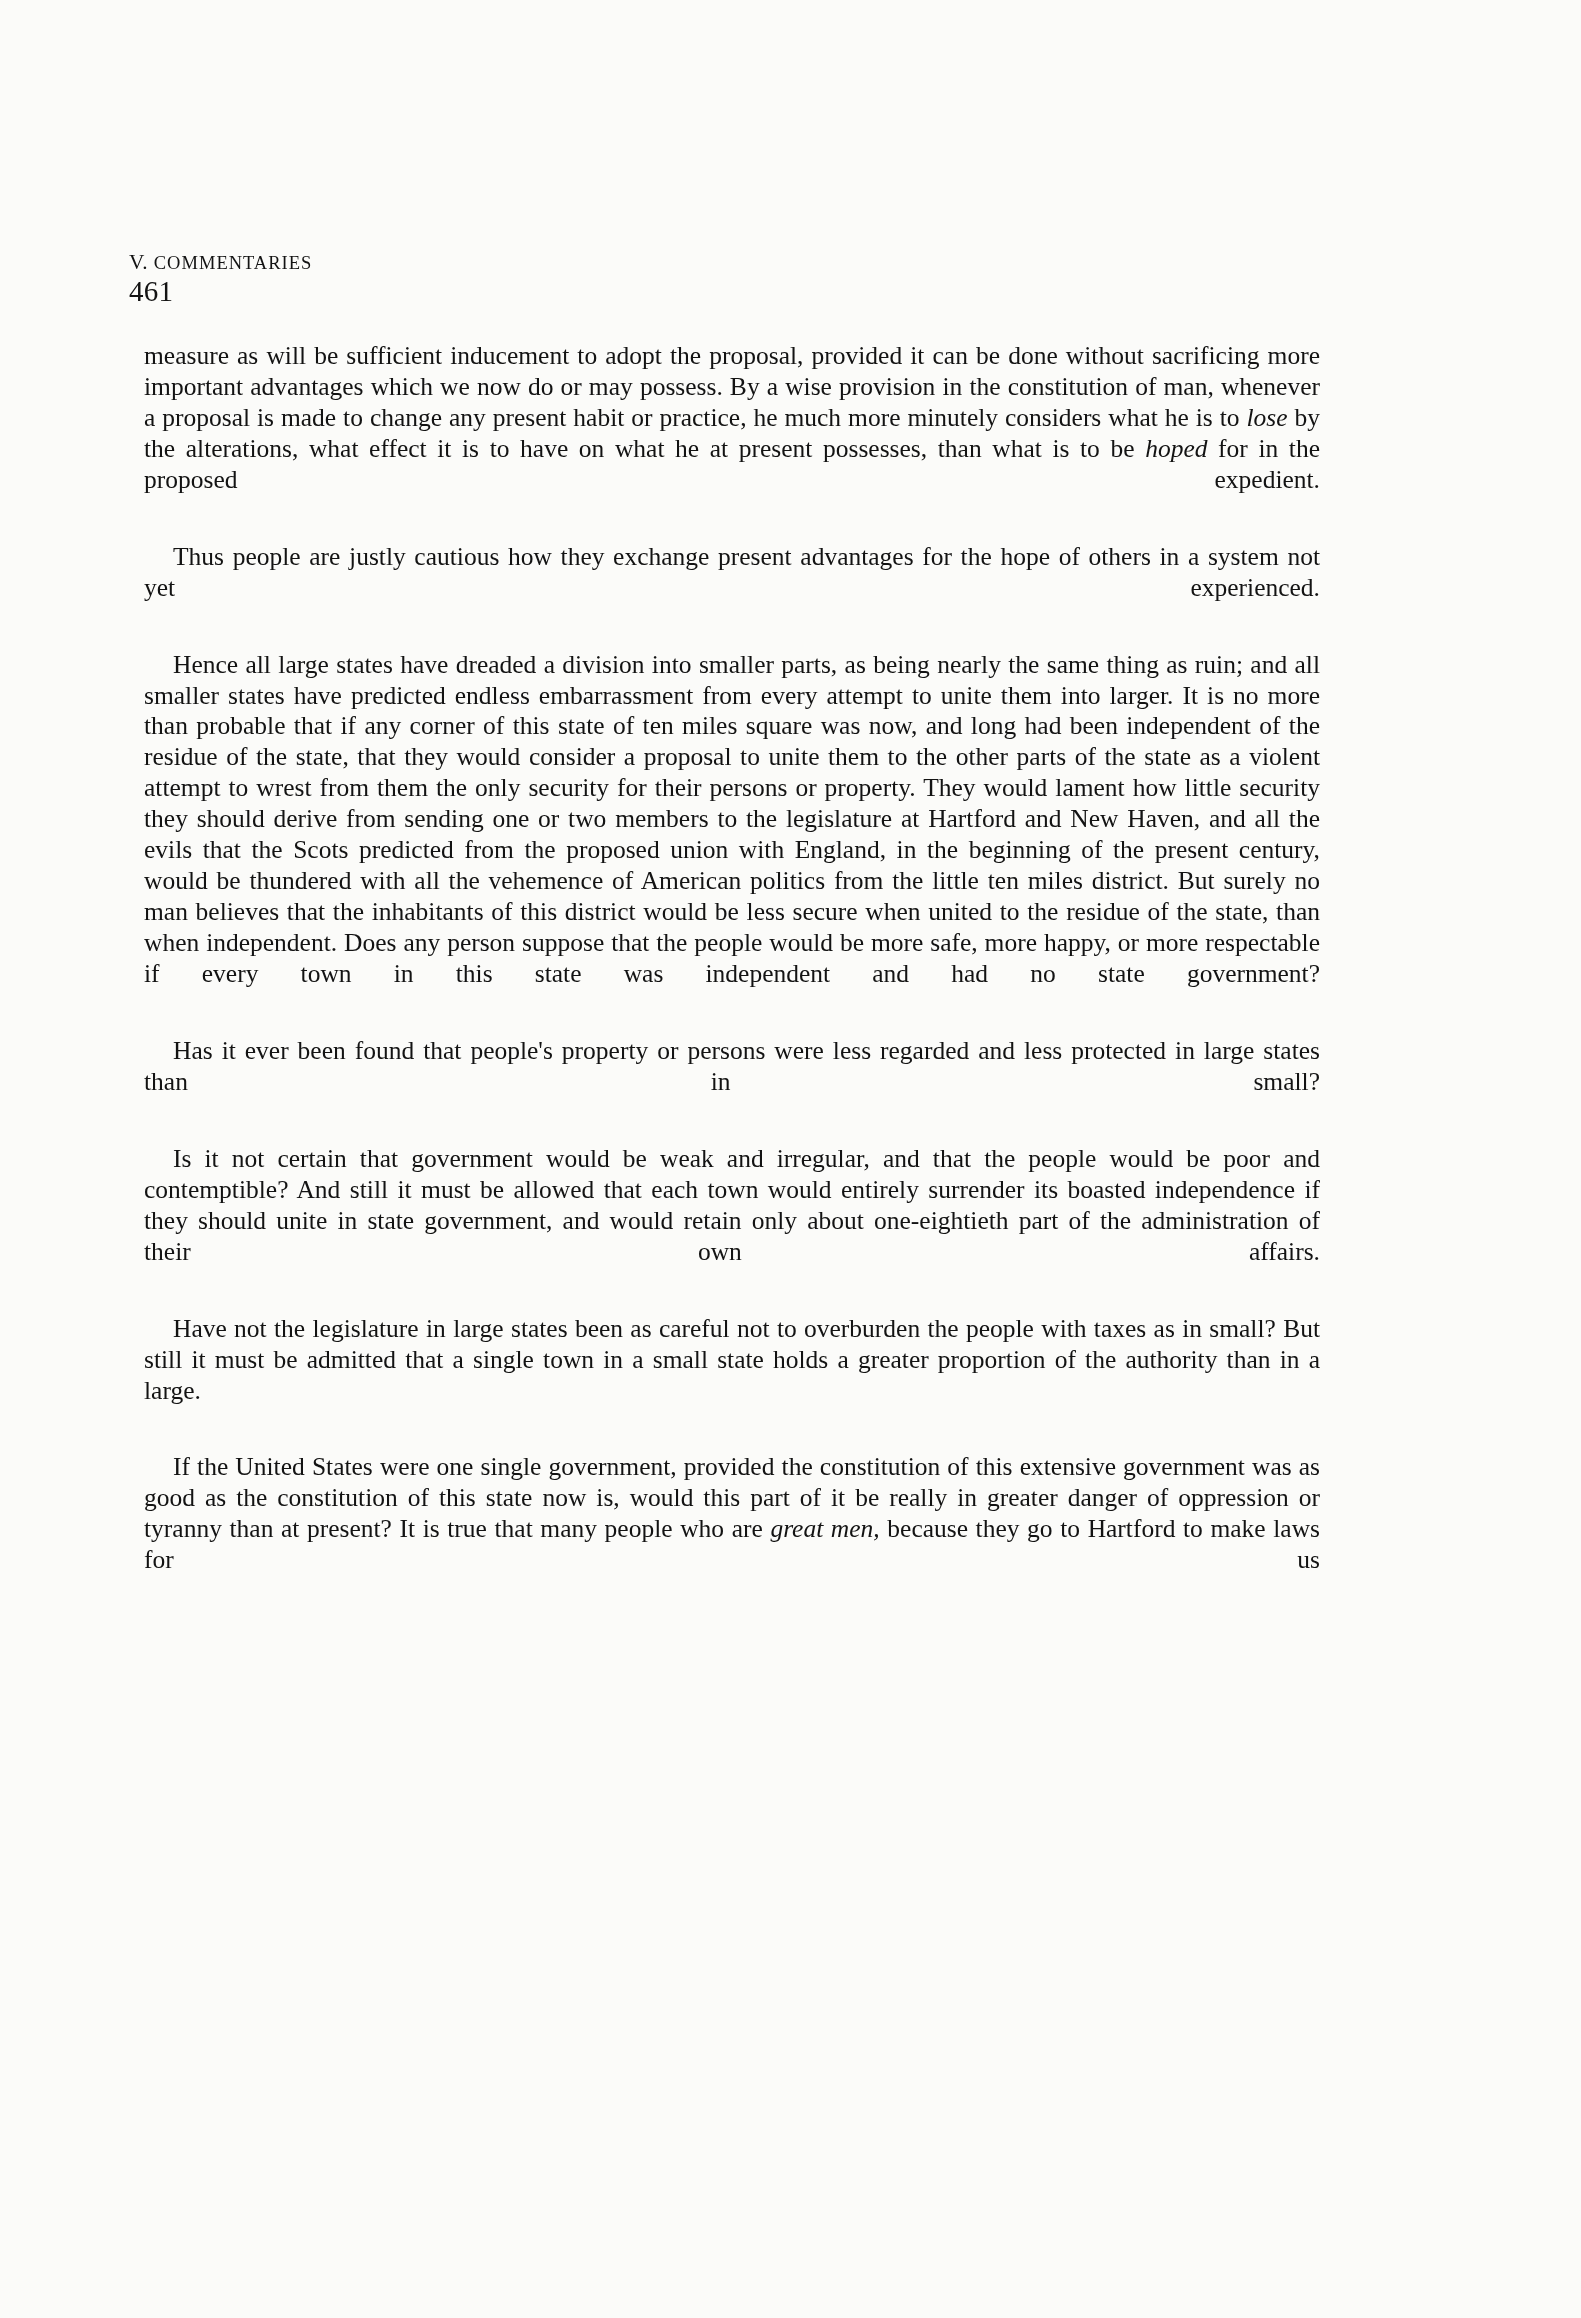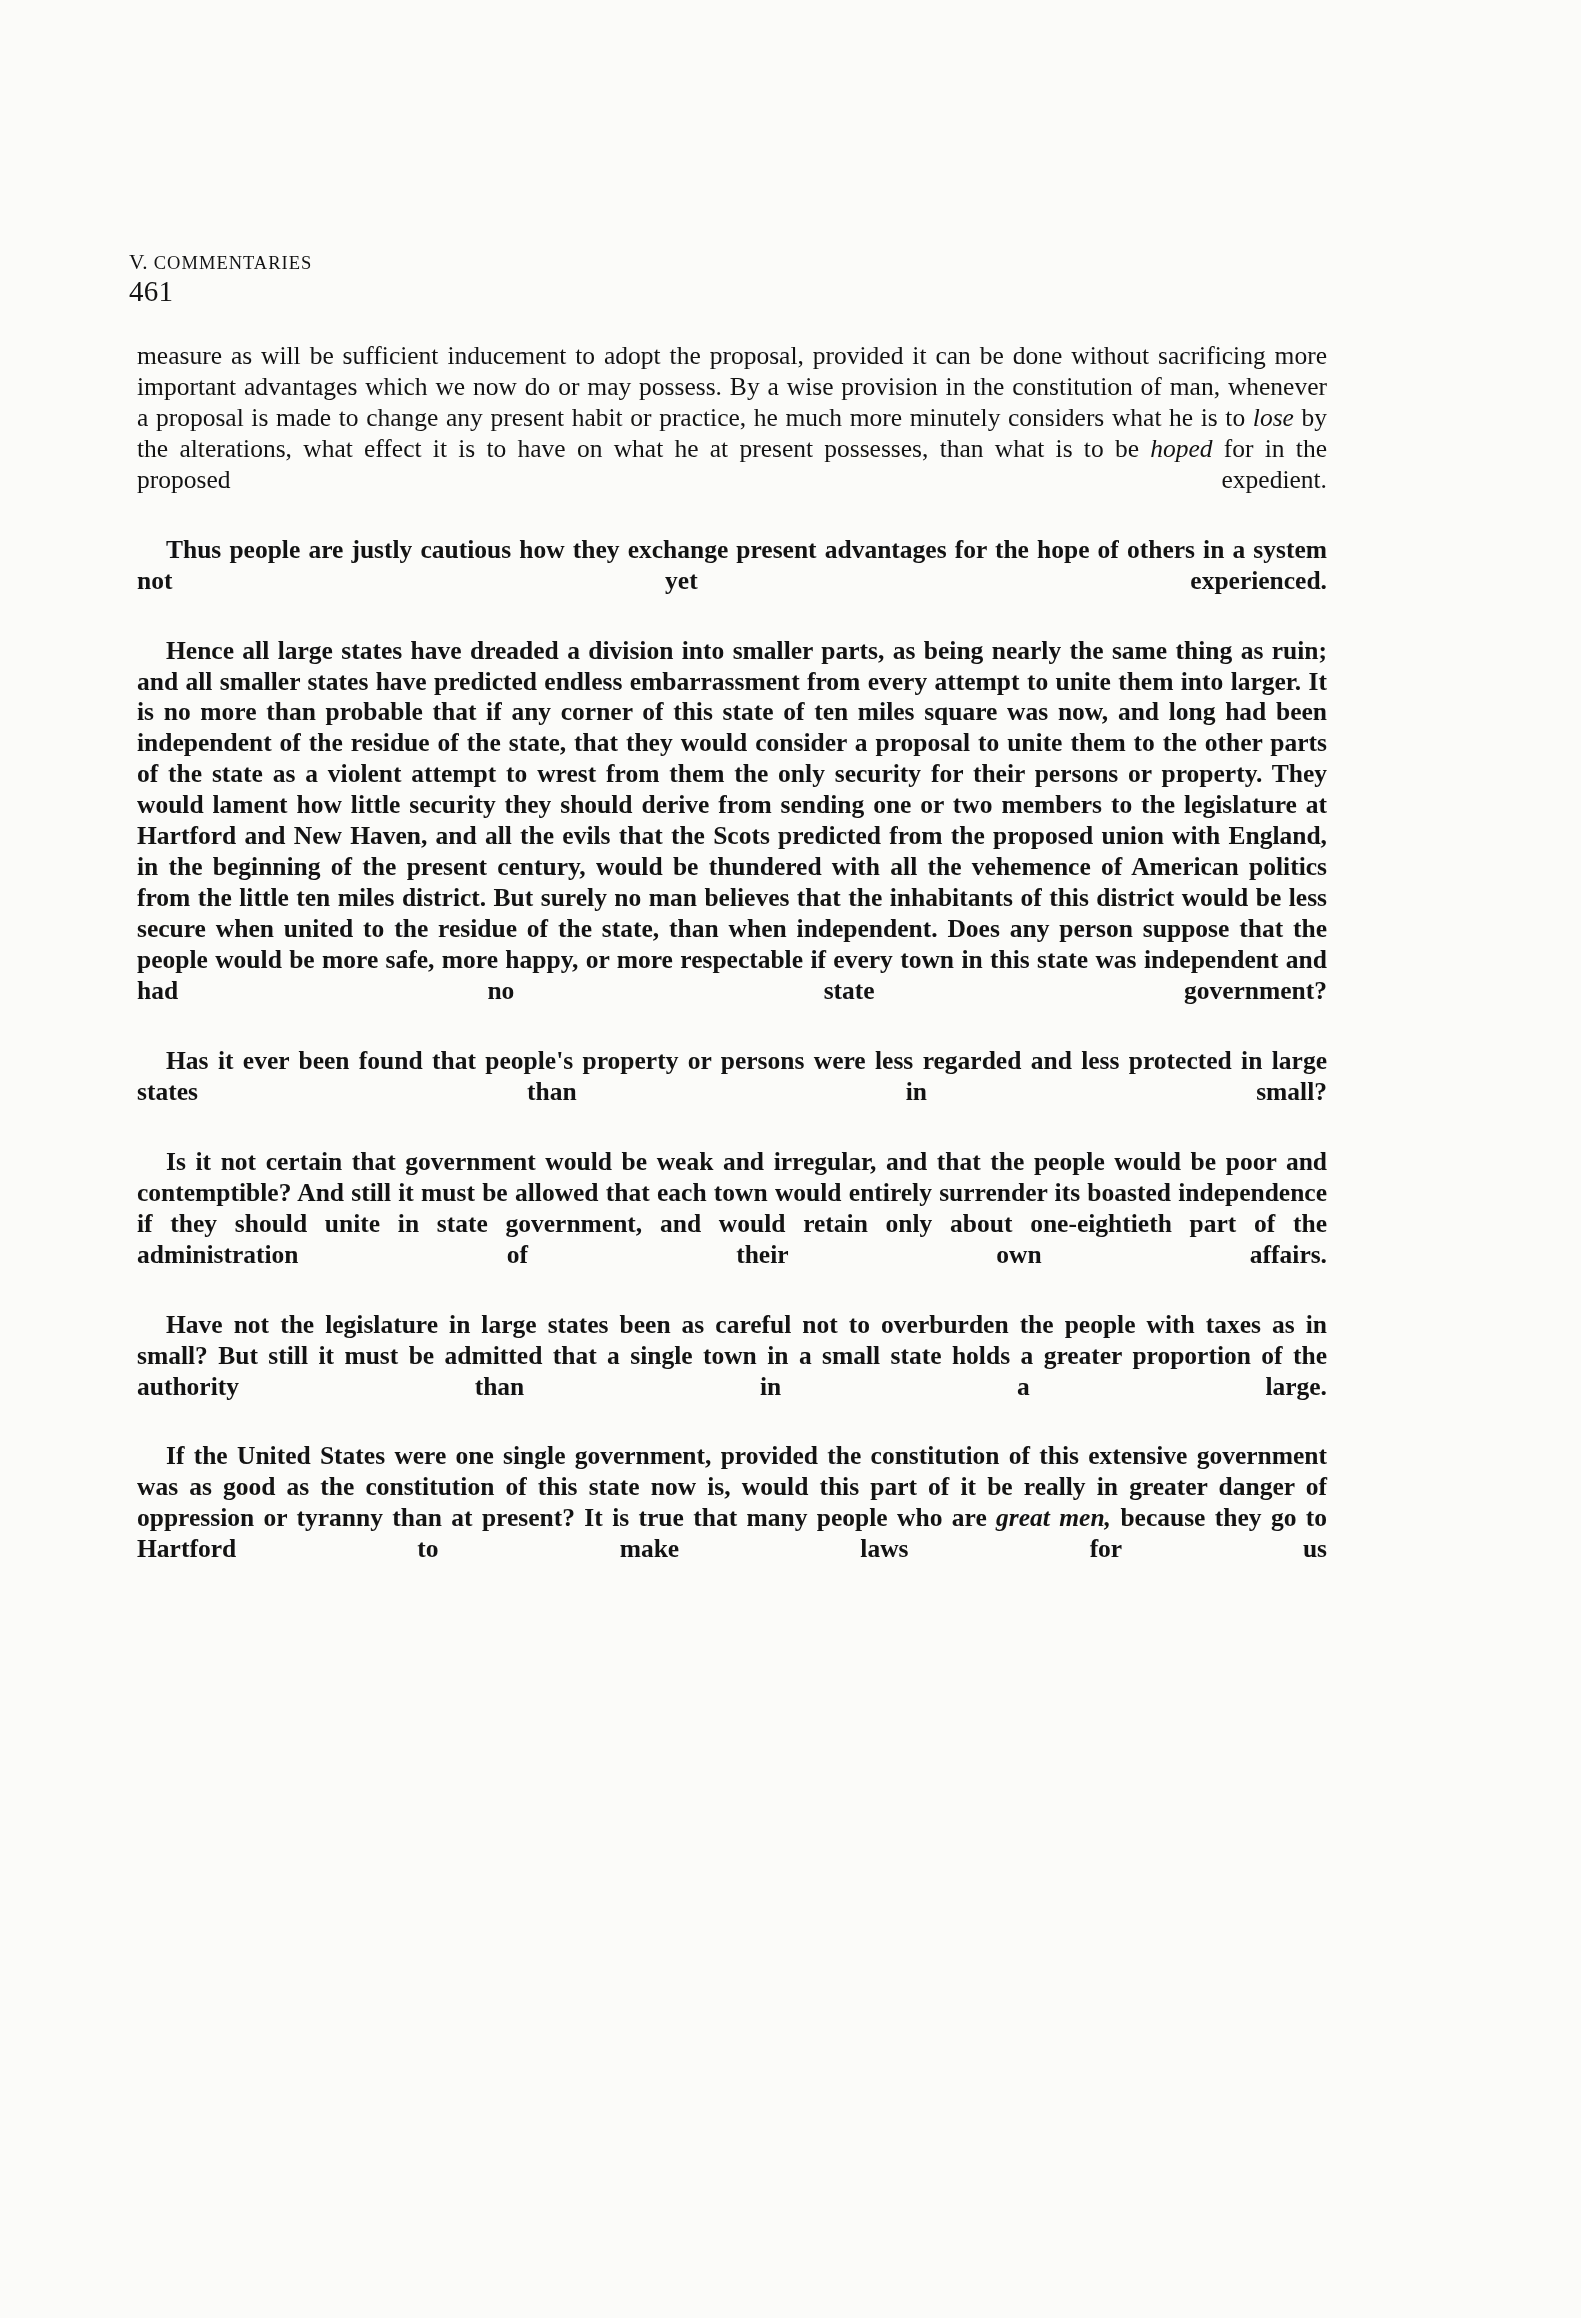--- a/index.html
+++ b/index.html
@@ -47,31 +47,30 @@
   .runhead-left .caps {
     font-size: 18.5px;
     letter-spacing: 1px;
   }
   .runhead-right {
     font-size: 29px;
     letter-spacing: 0.2px;
     font-family: Liberation Serif, serif;
   }
   p.body-par {
-    margin: 8px;
+    margin: 15px;
     font-size: 25.5px;
     line-height: 1.214;
     text-align: justify;
     text-justify: inter-word;
     word-spacing: 0.02em;
     hyphens: manual;
   }
   p.body-par.indent {
     text-indent: 29px;
-    font-weight: bold;
   }
   p.body-par em {
     font-style: italic;
   }
   
   p.body-par::after {
     content: "";
     display: inline-block;
     width: 100%;
   }

